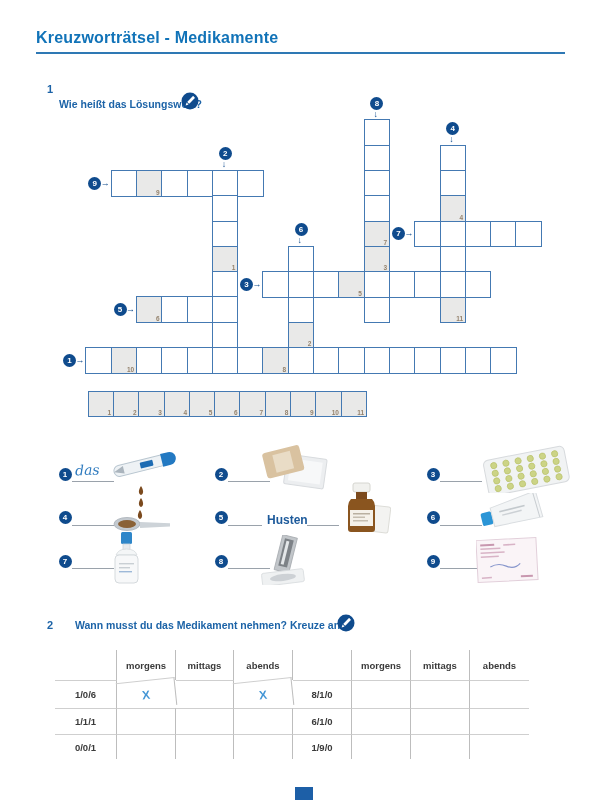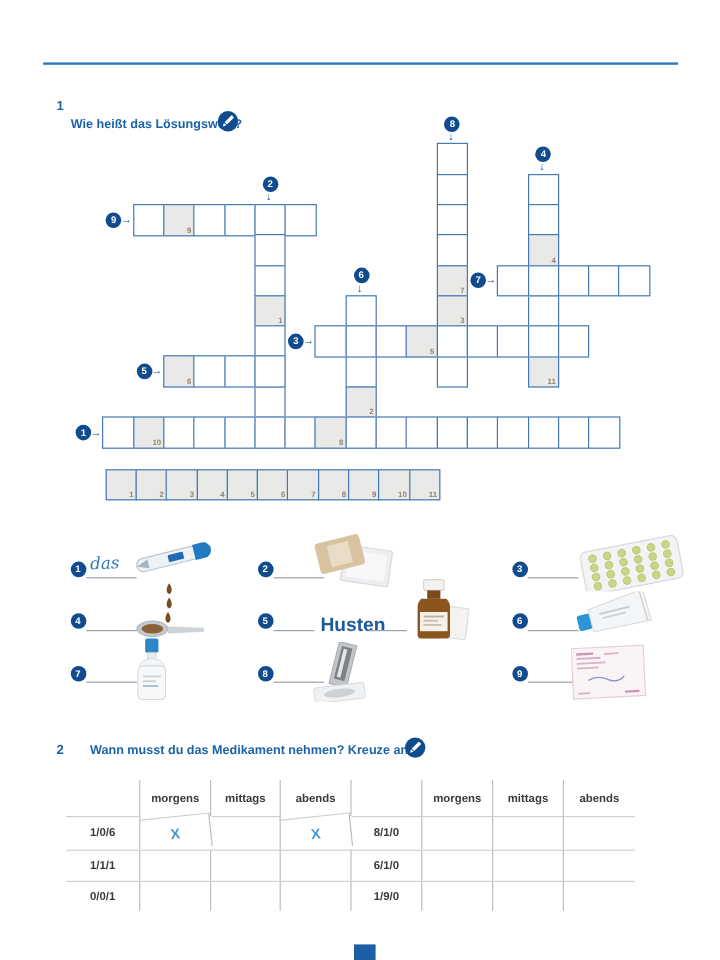--- a/index.html
+++ b/index.html
@@ -20,41 +20,42 @@
   .cell .lbl{position:absolute;right:2px;bottom:0px;font-size:6.5px;line-height:7px;
              color:#94826c;font-weight:bold;}
   .num-circle{position:absolute;width:13px;height:13px;border-radius:50%;background:#0f4b8d;
               color:#fff;font-size:8px;font-weight:bold;text-align:center;line-height:13.5px;}
   .arrow{position:absolute;color:#0f4b8d;font-weight:bold;font-size:9px;line-height:10px;}
 
   
   .blank-line{position:absolute;height:1.4px;background:#9aa2ab;}
   .written{position:absolute;font-family:"DejaVu Serif",serif;font-style:italic;
            color:#2f7bbf;font-size:14px;transform:rotate(-2deg);}
-  .mid-label{position:absolute;font-size:16px;font-weight:bold;color:#1d5a9b;}
+  .mid-label{position:absolute;font-size:12px;font-weight:bold;color:#1d5a9b;}
   .item-img{position:absolute;}
 
   
   #schedule{position:absolute;left:55px;top:650px;display:grid;
             grid-template-columns:62px 59px 58px 59px 59px 59px 59px 59px;
             grid-template-rows:30px 28px 26px 25px;}
   #schedule .c{box-sizing:border-box;border-right:1.2px solid #bdbdbd;display:flex;
                align-items:center;justify-content:center;font-size:9.5px;font-weight:bold;
                color:#3a3a3a;}
   #schedule .c.lastcol{border-right:none;}
   #schedule .c.hline{border-top:1.4px solid #cfcfcf;}
   #schedule .c.xmark{color:#4295d5;font-size:12px;transform:rotate(-6deg);}
 
   .footer-box{position:absolute;left:295px;top:787px;width:18px;height:13px;background:#1d5fa7;}
 </style>
 </head>
 <body>
 
 <div id="page">
 
+  <div class="title">Kreuzworträtsel - Medikamente</div>
   <div class="title-rule"></div>
 
   <div class="ex-num" style="left:47px;top:83px;">1</div>
   <div class="ex-line" style="left:59px;top:98px;">Wie heißt das Lösungswort?</div>
   <div class="pencil" style="left:181px;top:92px;">
     <svg width="18" height="18" viewBox="0 0 18 18">
       <circle cx="9" cy="9" r="8.5" fill="#0f4b8d"></circle>
       <g transform="rotate(45 9 9)">
         <rect x="7.6" y="3.2" width="2.8" height="8.4" rx="0.6" fill="#ffffff"></rect>
         <path d="M7.6 12.4 L10.4 12.4 L9 15.2 Z" fill="#ffffff"></path>

